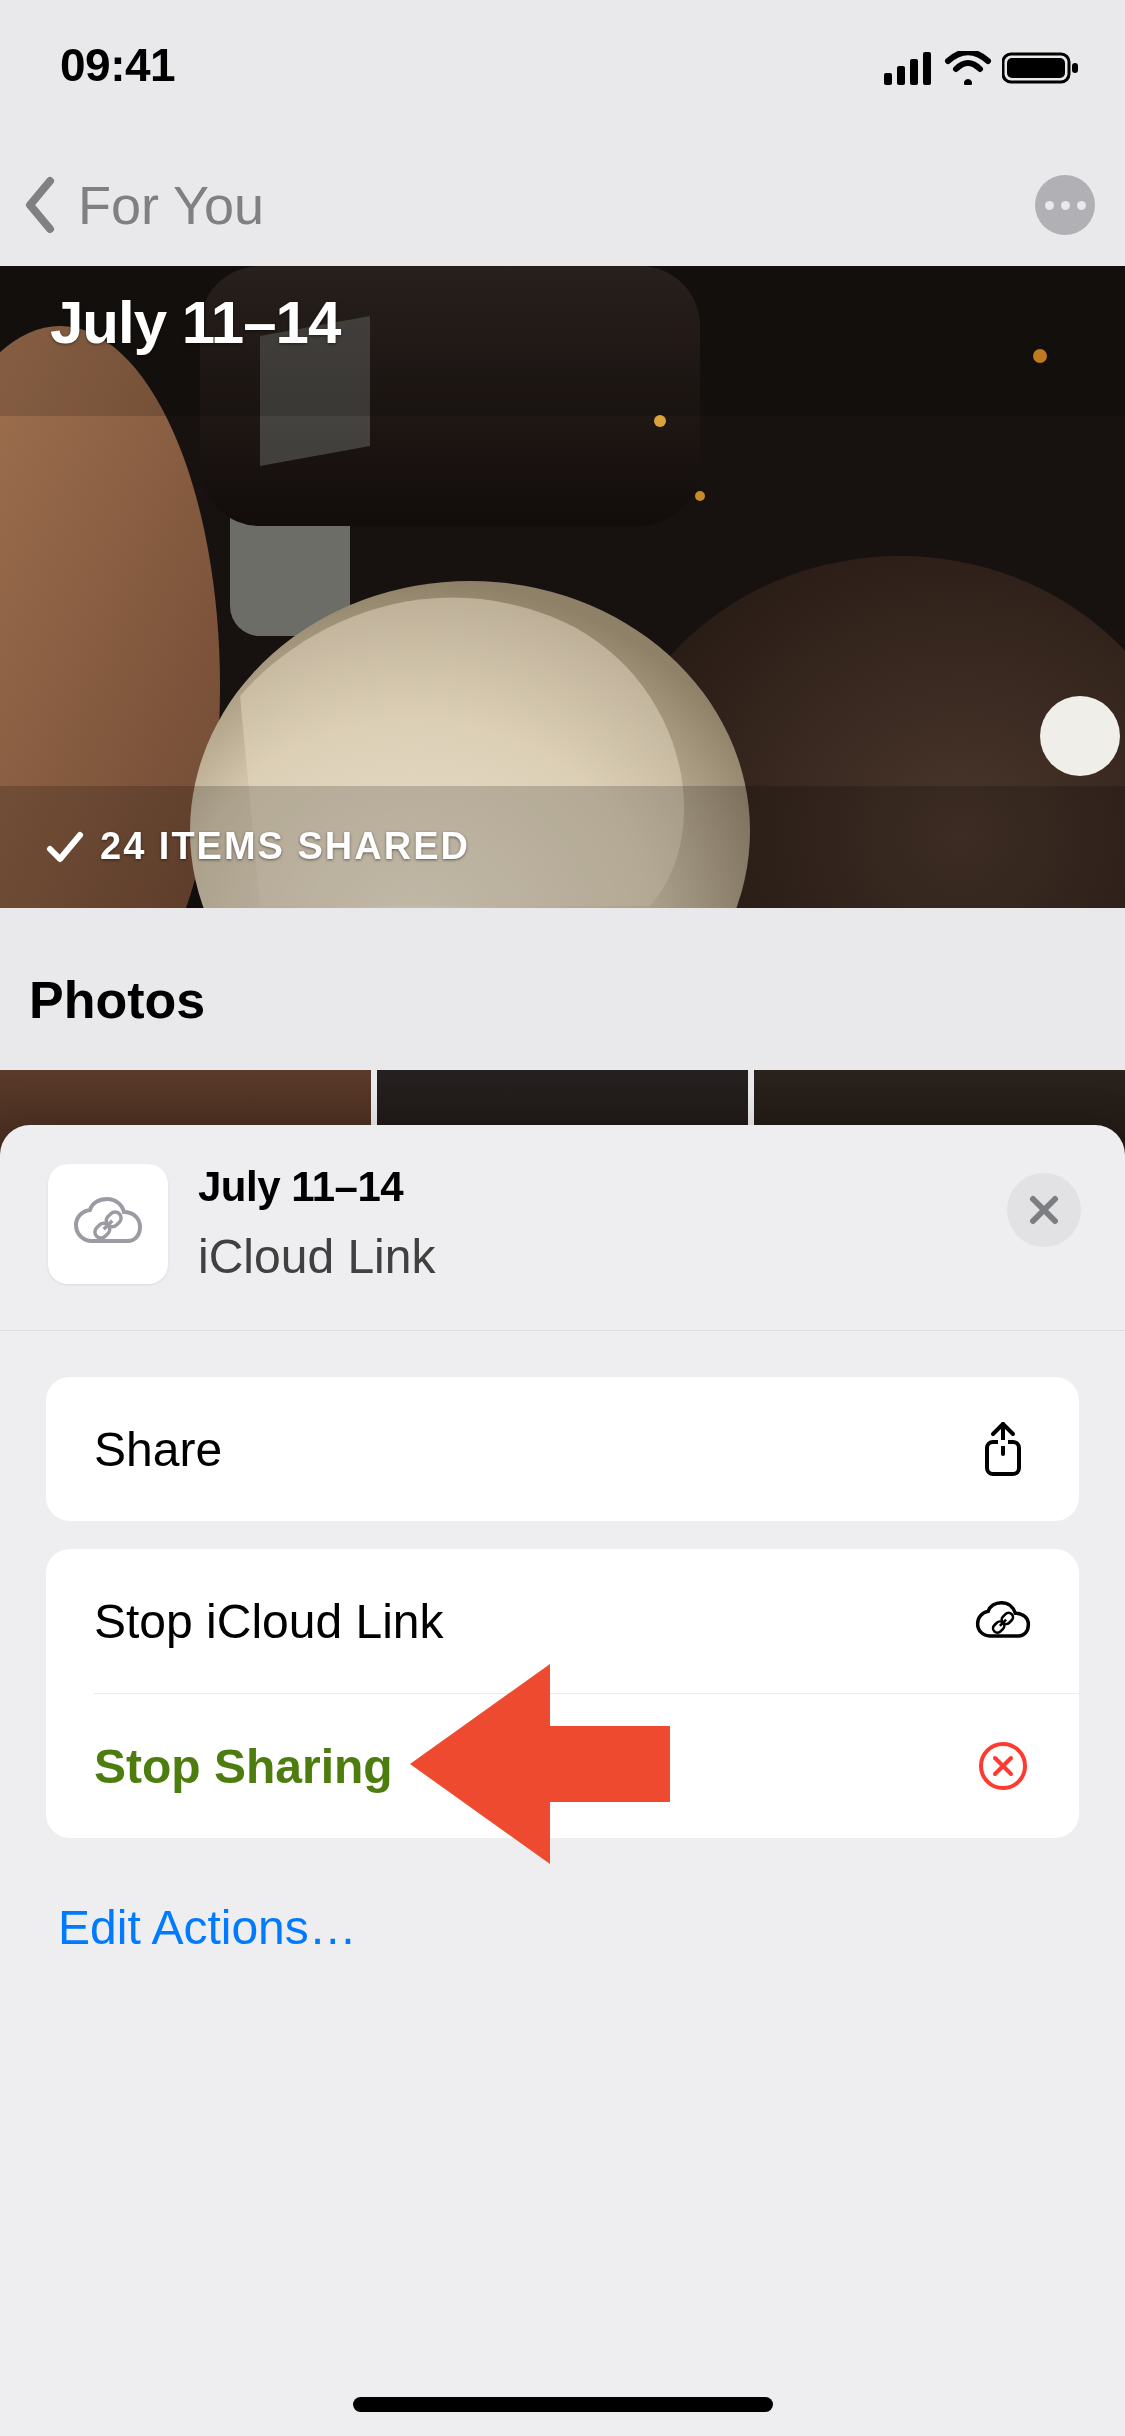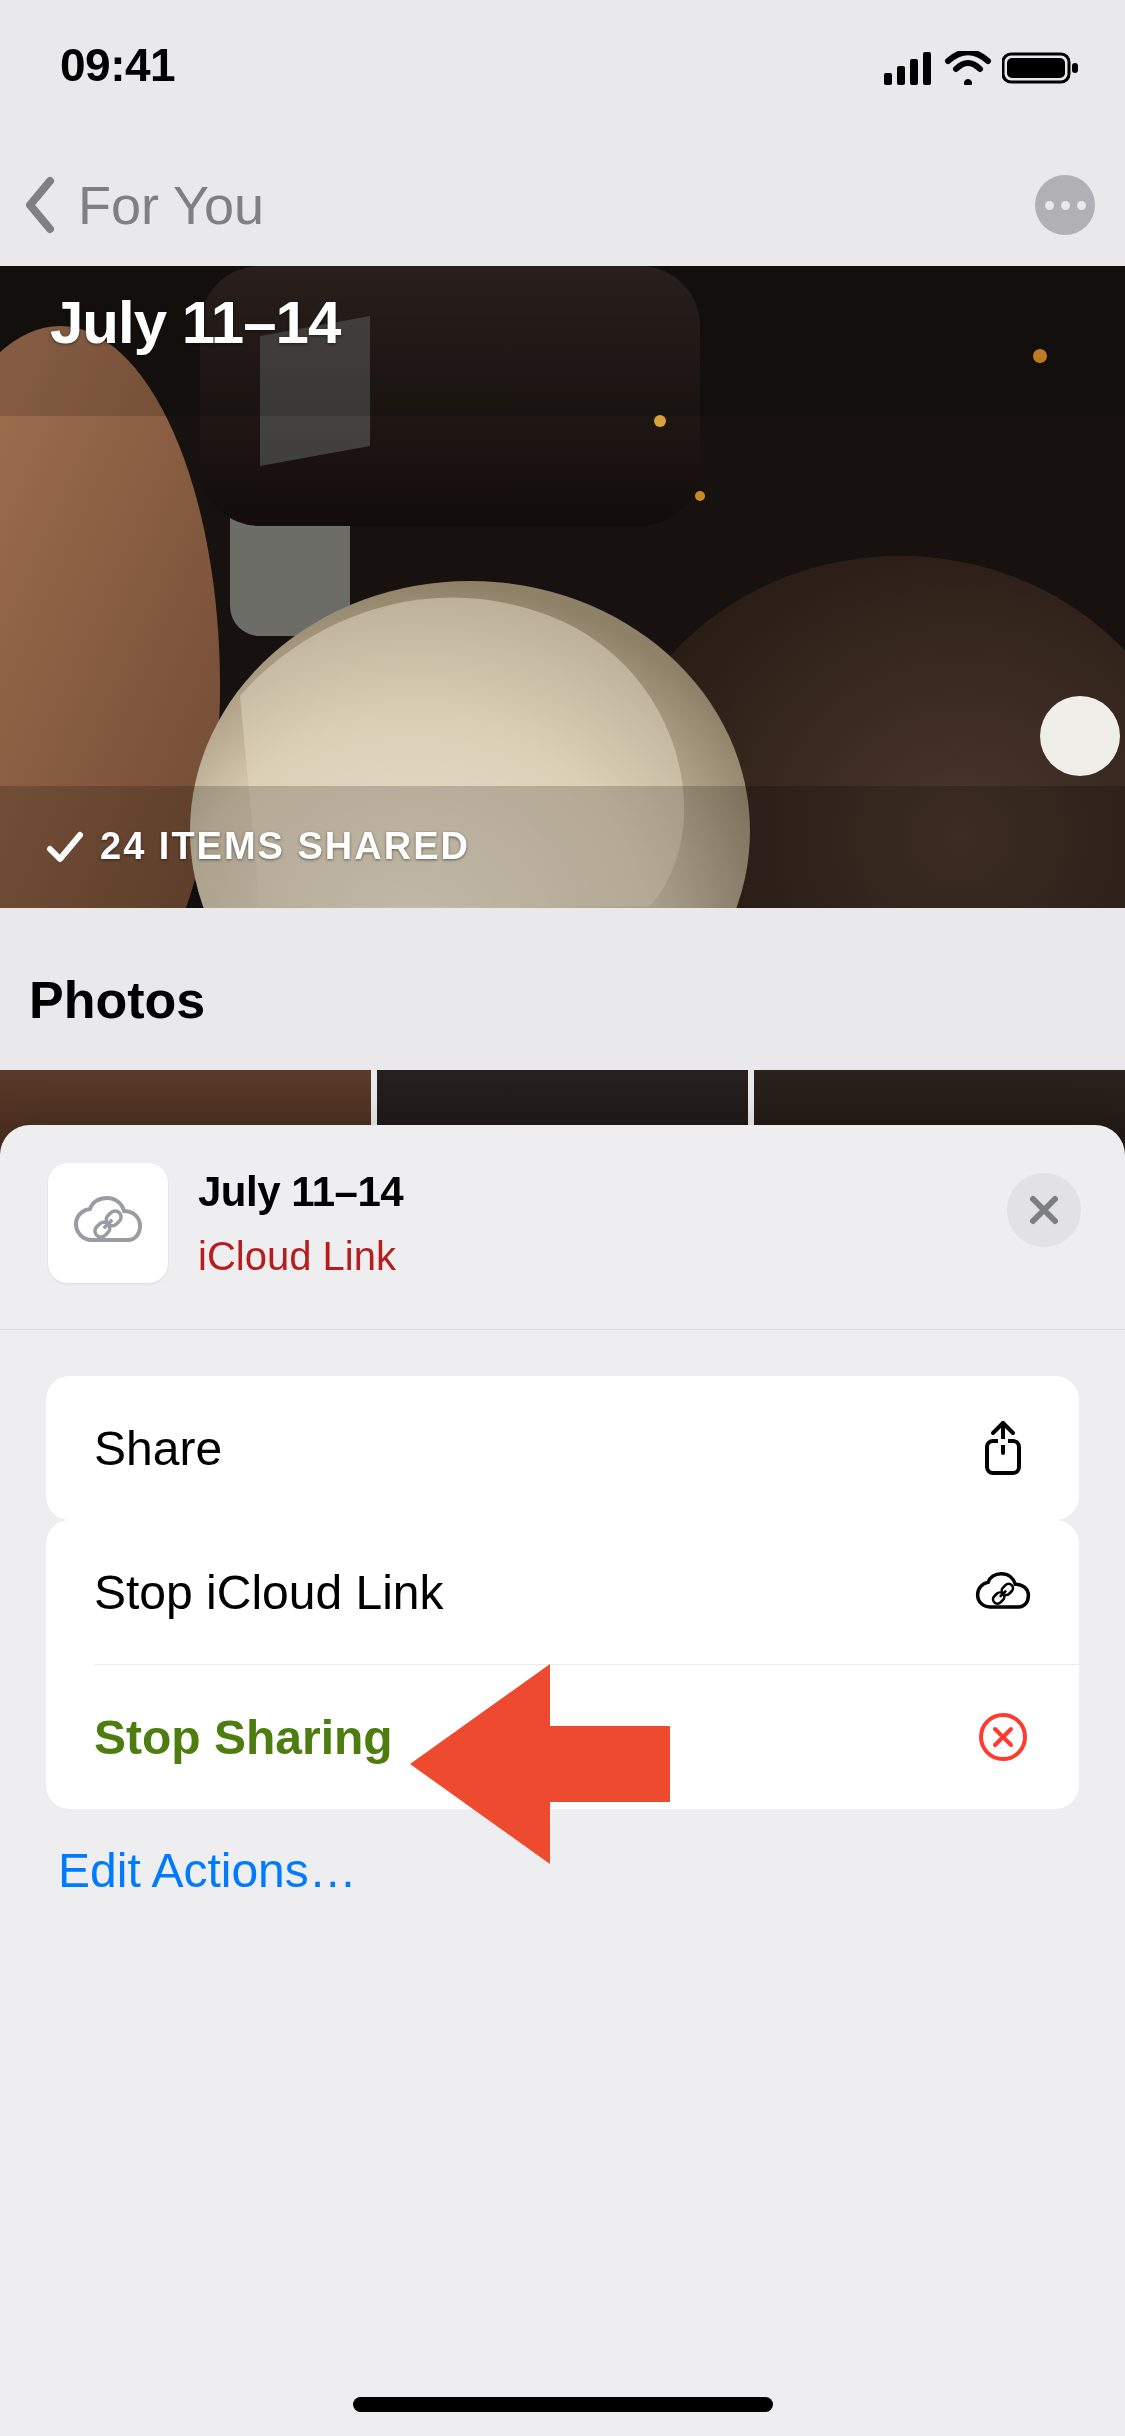--- a/index.html
+++ b/index.html
@@ -32,25 +32,25 @@
   .thumb.t1 { background: linear-gradient(#5a3a2a,#3a2418); }
   .thumb.t2 { background: linear-gradient(#262020,#18110d); }
   .thumb.t3 { background: linear-gradient(#2a221c,#1a120d); }
 
   .sheet { position: absolute; left: 0; right: 0; bottom: 0; top: 1125px; background: #eeeef0; border-top-left-radius: 30px; border-top-right-radius: 30px; box-shadow: 0 -4px 40px rgba(0,0,0,0.12); }
 
   .sheet-header { display: flex; align-items: center; padding: 38px 48px 46px 48px; border-bottom: 1px solid rgba(0,0,0,0.07); position: relative; }
   .sheet-thumb { width: 120px; height: 120px; border-radius: 20px; background: #ffffff; display: flex; align-items: center; justify-content: center; box-shadow: 0 1px 3px rgba(0,0,0,0.08); }
   .sheet-text { margin-left: 30px; }
   .sheet-title { font-size: 42px; font-weight: 600; color: #000; letter-spacing: -0.5px; }
-  .sheet-subtitle { font-size: 40px; color: #b91c1c; margin-top: 18px; }
+  .sheet-subtitle { font-size: 48px; color: #404040; margin-top: 18px; }
   .sheet-close { position: absolute; right: 44px; top: 48px; width: 74px; height: 74px; border-radius: 50%; background: #e2e2e5; display: flex; align-items: center; justify-content: center; }
 
   .sheet-body { padding: 46px 46px 0 46px; }
-  .card { background: #fff; border-radius: 24px; overflow: hidden; }
+  .card { background: #fff; border-radius: 24px; overflow: hidden; margin-bottom: 28px; }
   .row { display: flex; align-items: center; justify-content: space-between; padding: 44px 48px; }
   .row-label { font-size: 48px; color: #000; }
   .row-label.destructive { color: #4d7c0f; font-weight: bold; }
   .divider { height: 1px; background: rgba(0,0,0,0.08); margin-left: 48px; }
   .row-icon { width: 56px; height: 56px; display:flex; align-items:center; justify-content:center; }
 
   .edit-row { padding: 34px 12px; }
   .edit-label { font-size: 48px; color: #007aff; }
 
   .arrow-annotation { position: absolute; top: 1654px; left: 410px; width: 260px; height: 220px; pointer-events:none; }

